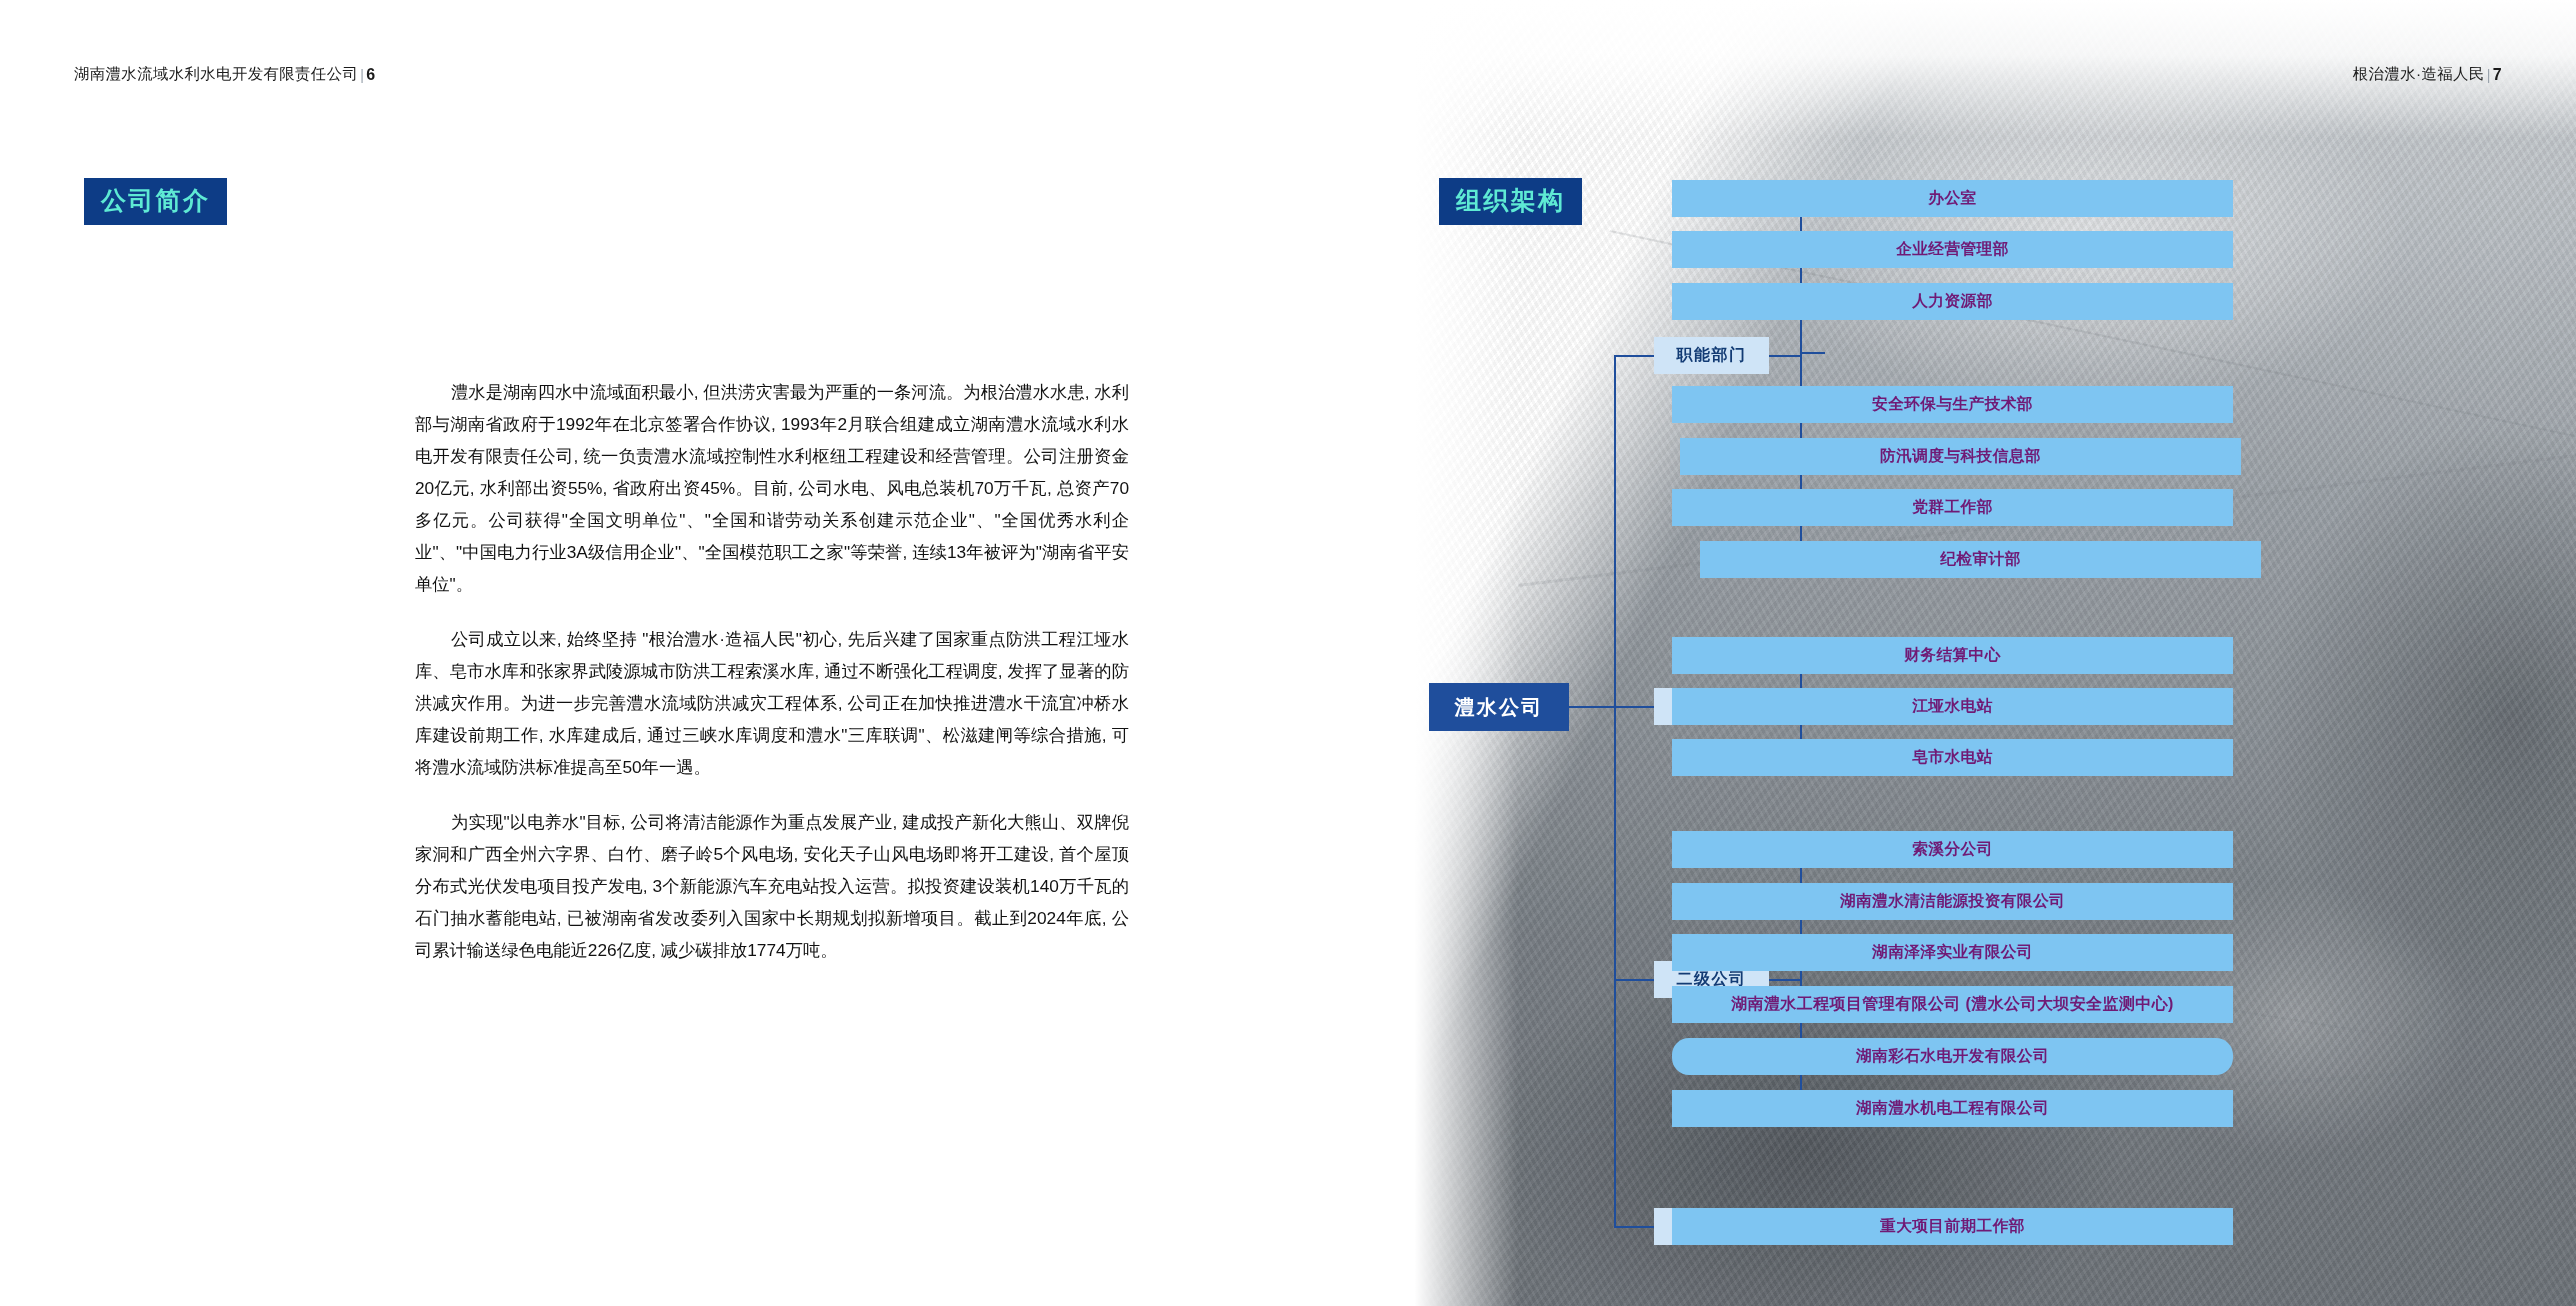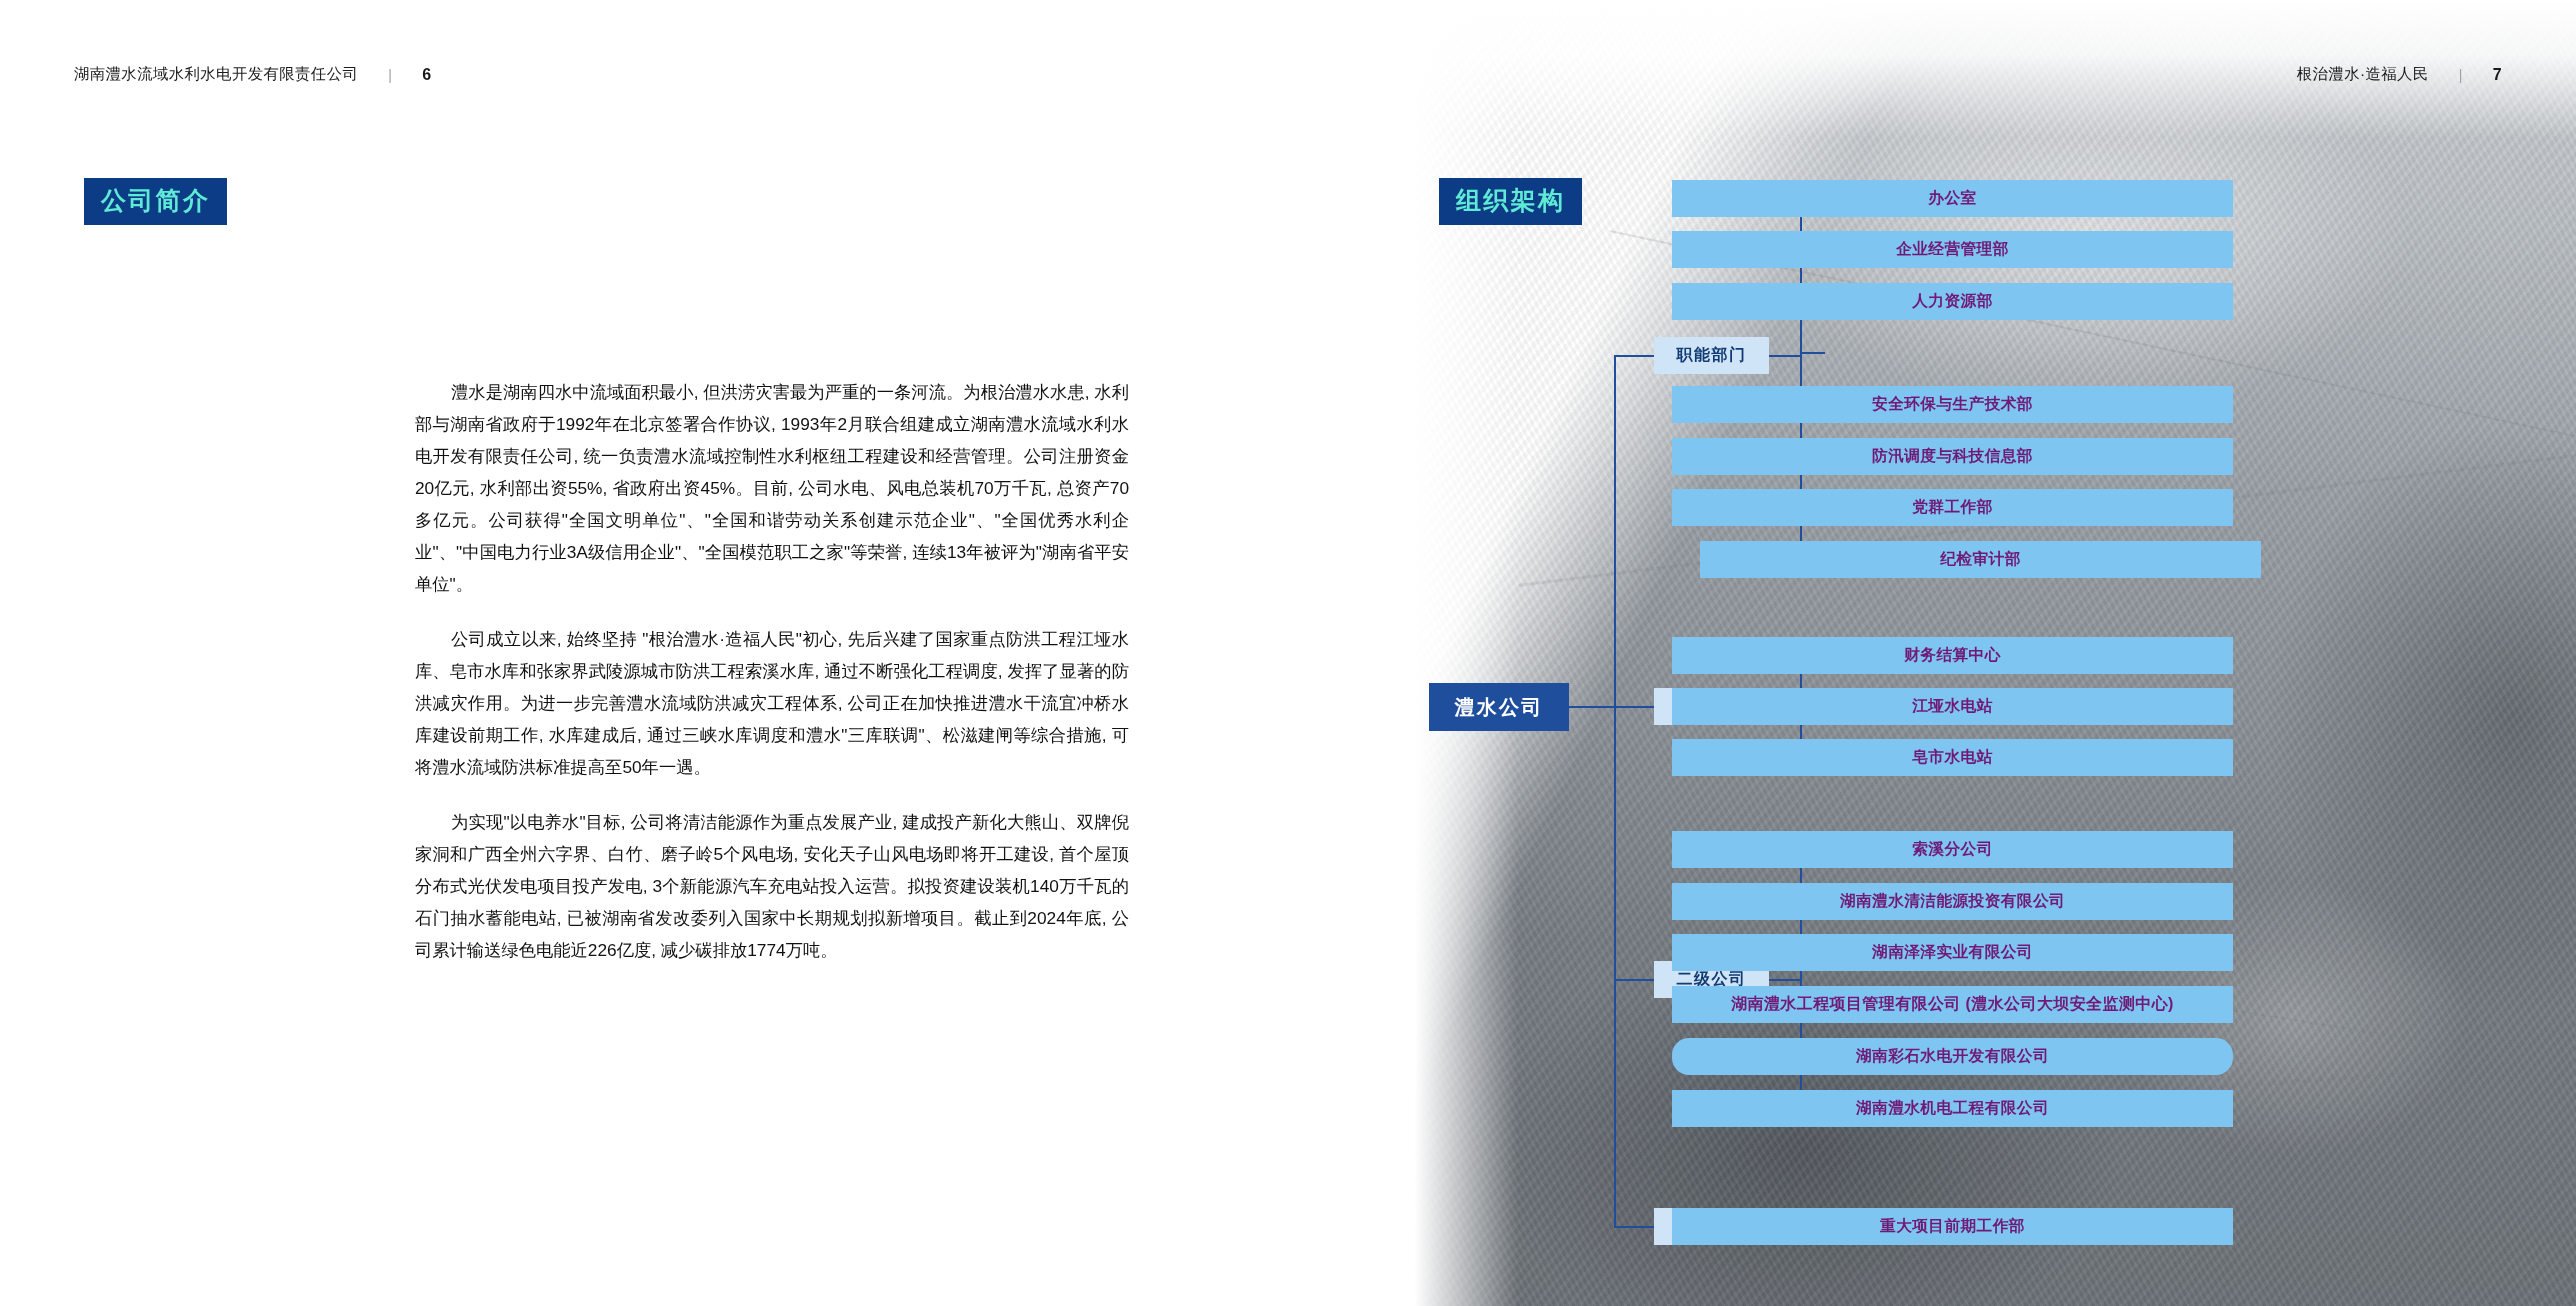--- a/index.html
+++ b/index.html
@@ -36,21 +36,21 @@
   
   .running-head {
     position: absolute;
     top: 64px;
     font-size: 15.4px;
     color: #1a1a1a;
     letter-spacing: 0.4px;
     white-space: nowrap;
     display: flex;
     align-items: center;
-    gap: 30px;
+    gap: 2px;
   }
   .running-head.left { left: 74px; }
   .running-head.right { right: 74px; }
   .rh-sep {
     color: #9aa3ad;
     font-size: 14px;
   }
   .rh-page {
     font-weight: bold;
     font-size: 16px;
@@ -263,21 +263,21 @@
 
     <div class="connector h" style="left:512px; top:301px; width:25px;"></div>
     <div class="node leaf" style="top:283px;">人力资源部</div>
 
     <div class="connector h" style="left:512px; top:352px; width:25px;"></div>
 
     <div class="connector h" style="left:512px; top:405px; width:25px;"></div>
     <div class="node leaf" style="top:386px;">安全环保与生产技术部</div>
 
     <div class="connector h" style="left:512px; top:456px; width:25px;"></div>
-    <div class="node leaf" style="top:438px;">防汛调度与科技信息部</div>
+    <div class="node leaf" style="top:438px;margin-left:8px;">防汛调度与科技信息部</div>
 
     <div class="connector h" style="left:512px; top:508px; width:25px;"></div>
     <div class="node leaf" style="top:489px;">党群工作部</div>
 
     <div class="connector h" style="left:512px; top:559px; width:25px;"></div>
     <div class="node leaf" style="top:541px;margin-left:28px;">纪检审计部</div>
 
     <div class="connector h" style="left:326px; top:706px; width:40px;"></div>
     <div class="node group" style="left:366px; top:688px;">直属单位</div>
     <div class="connector h" style="left:481px; top:706px; width:31px;"></div>

